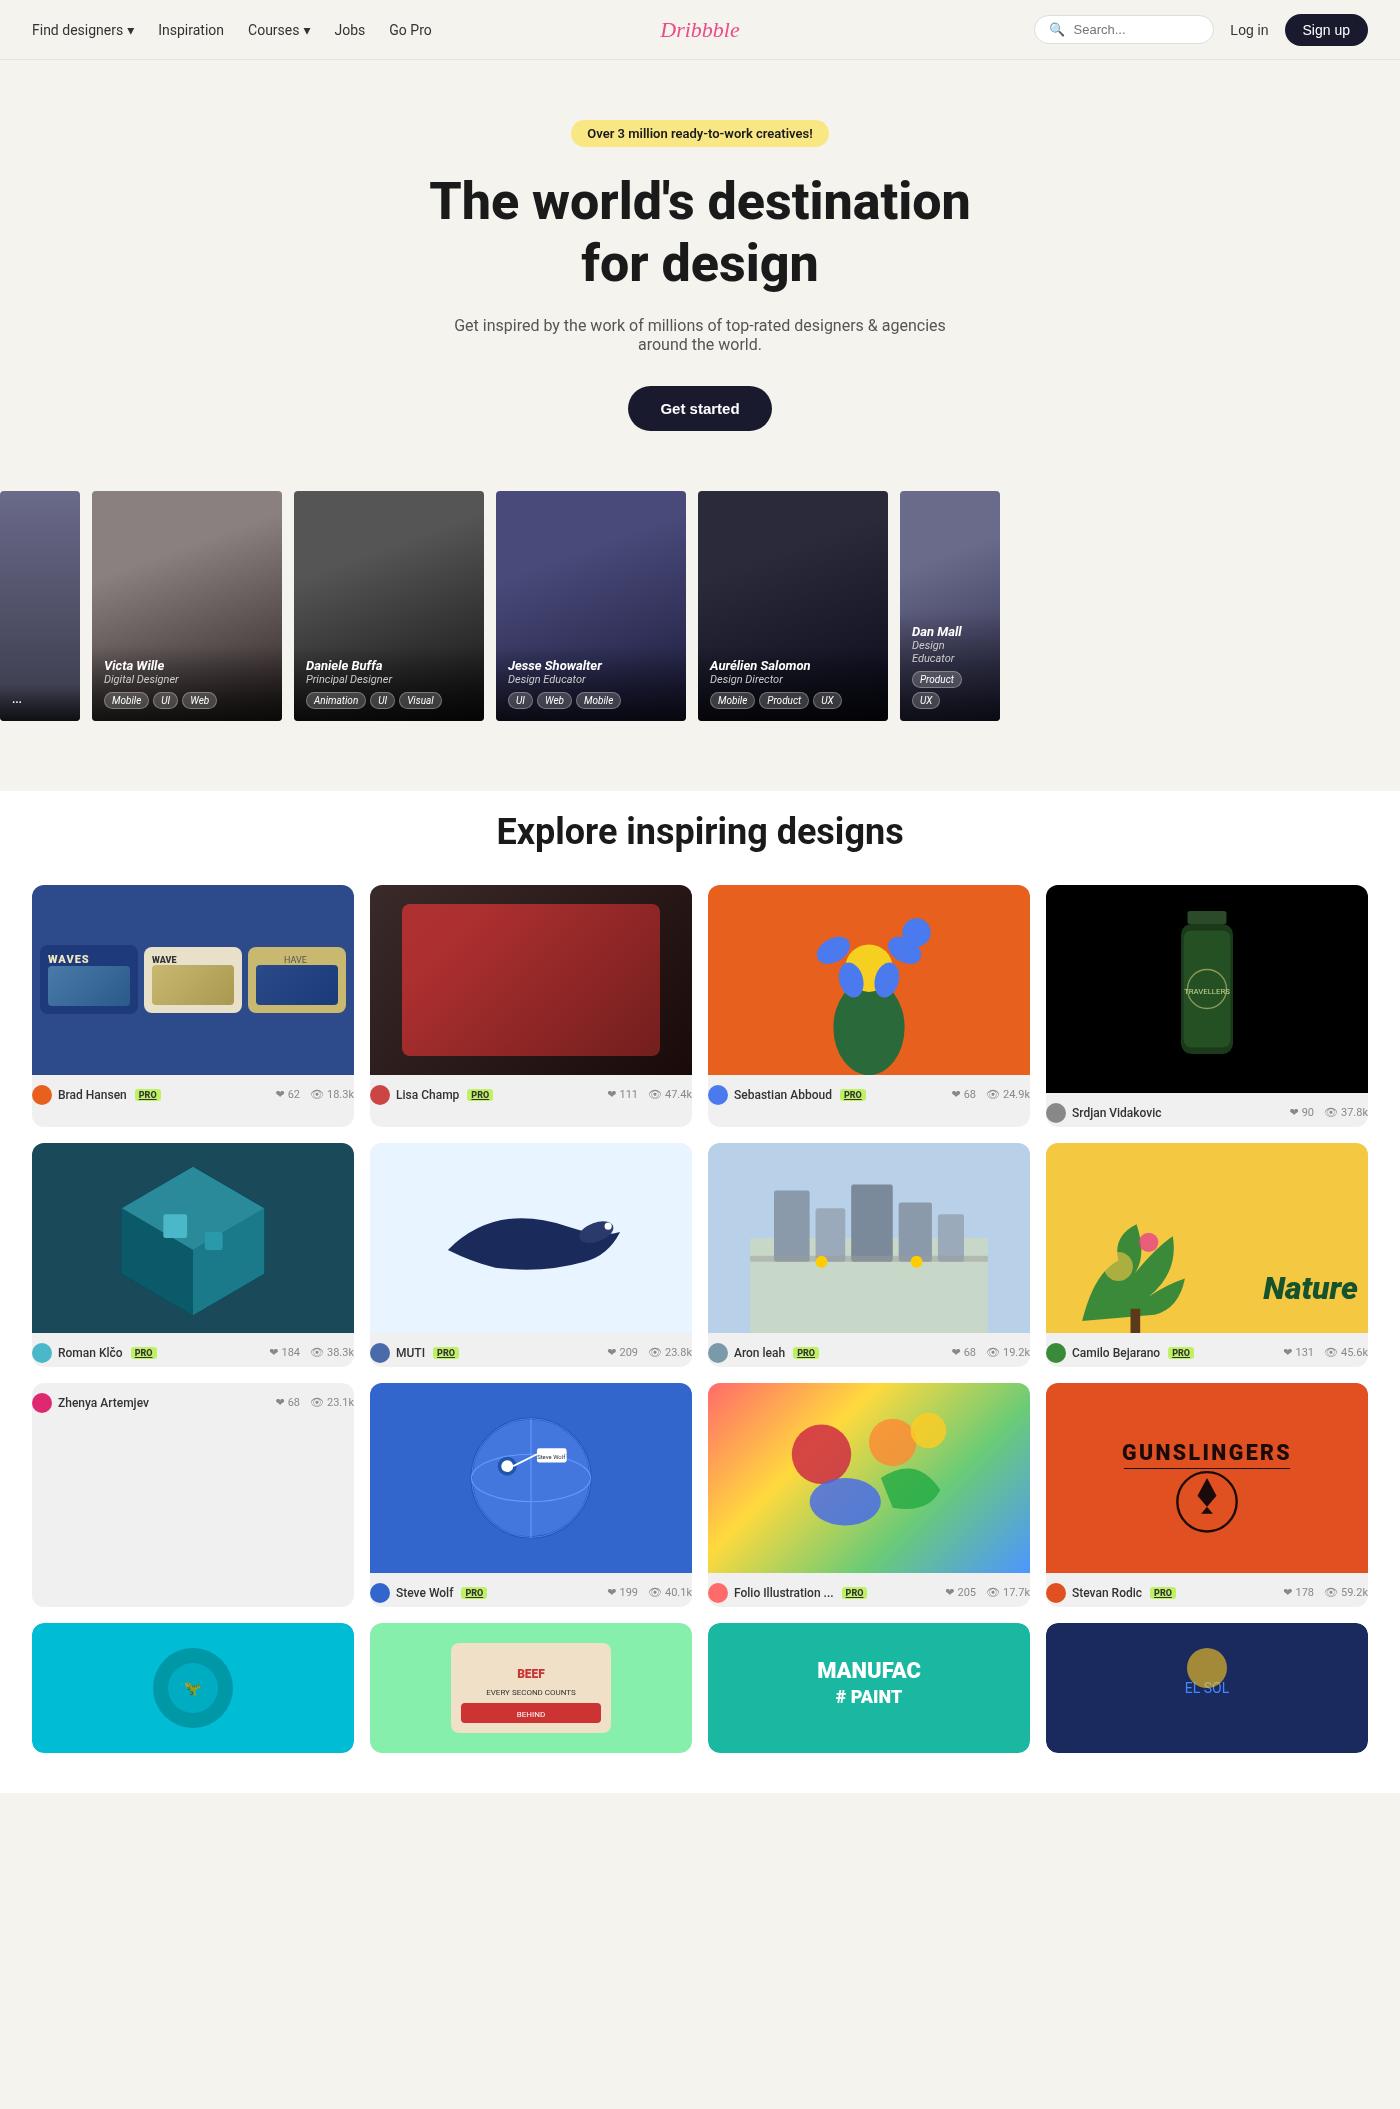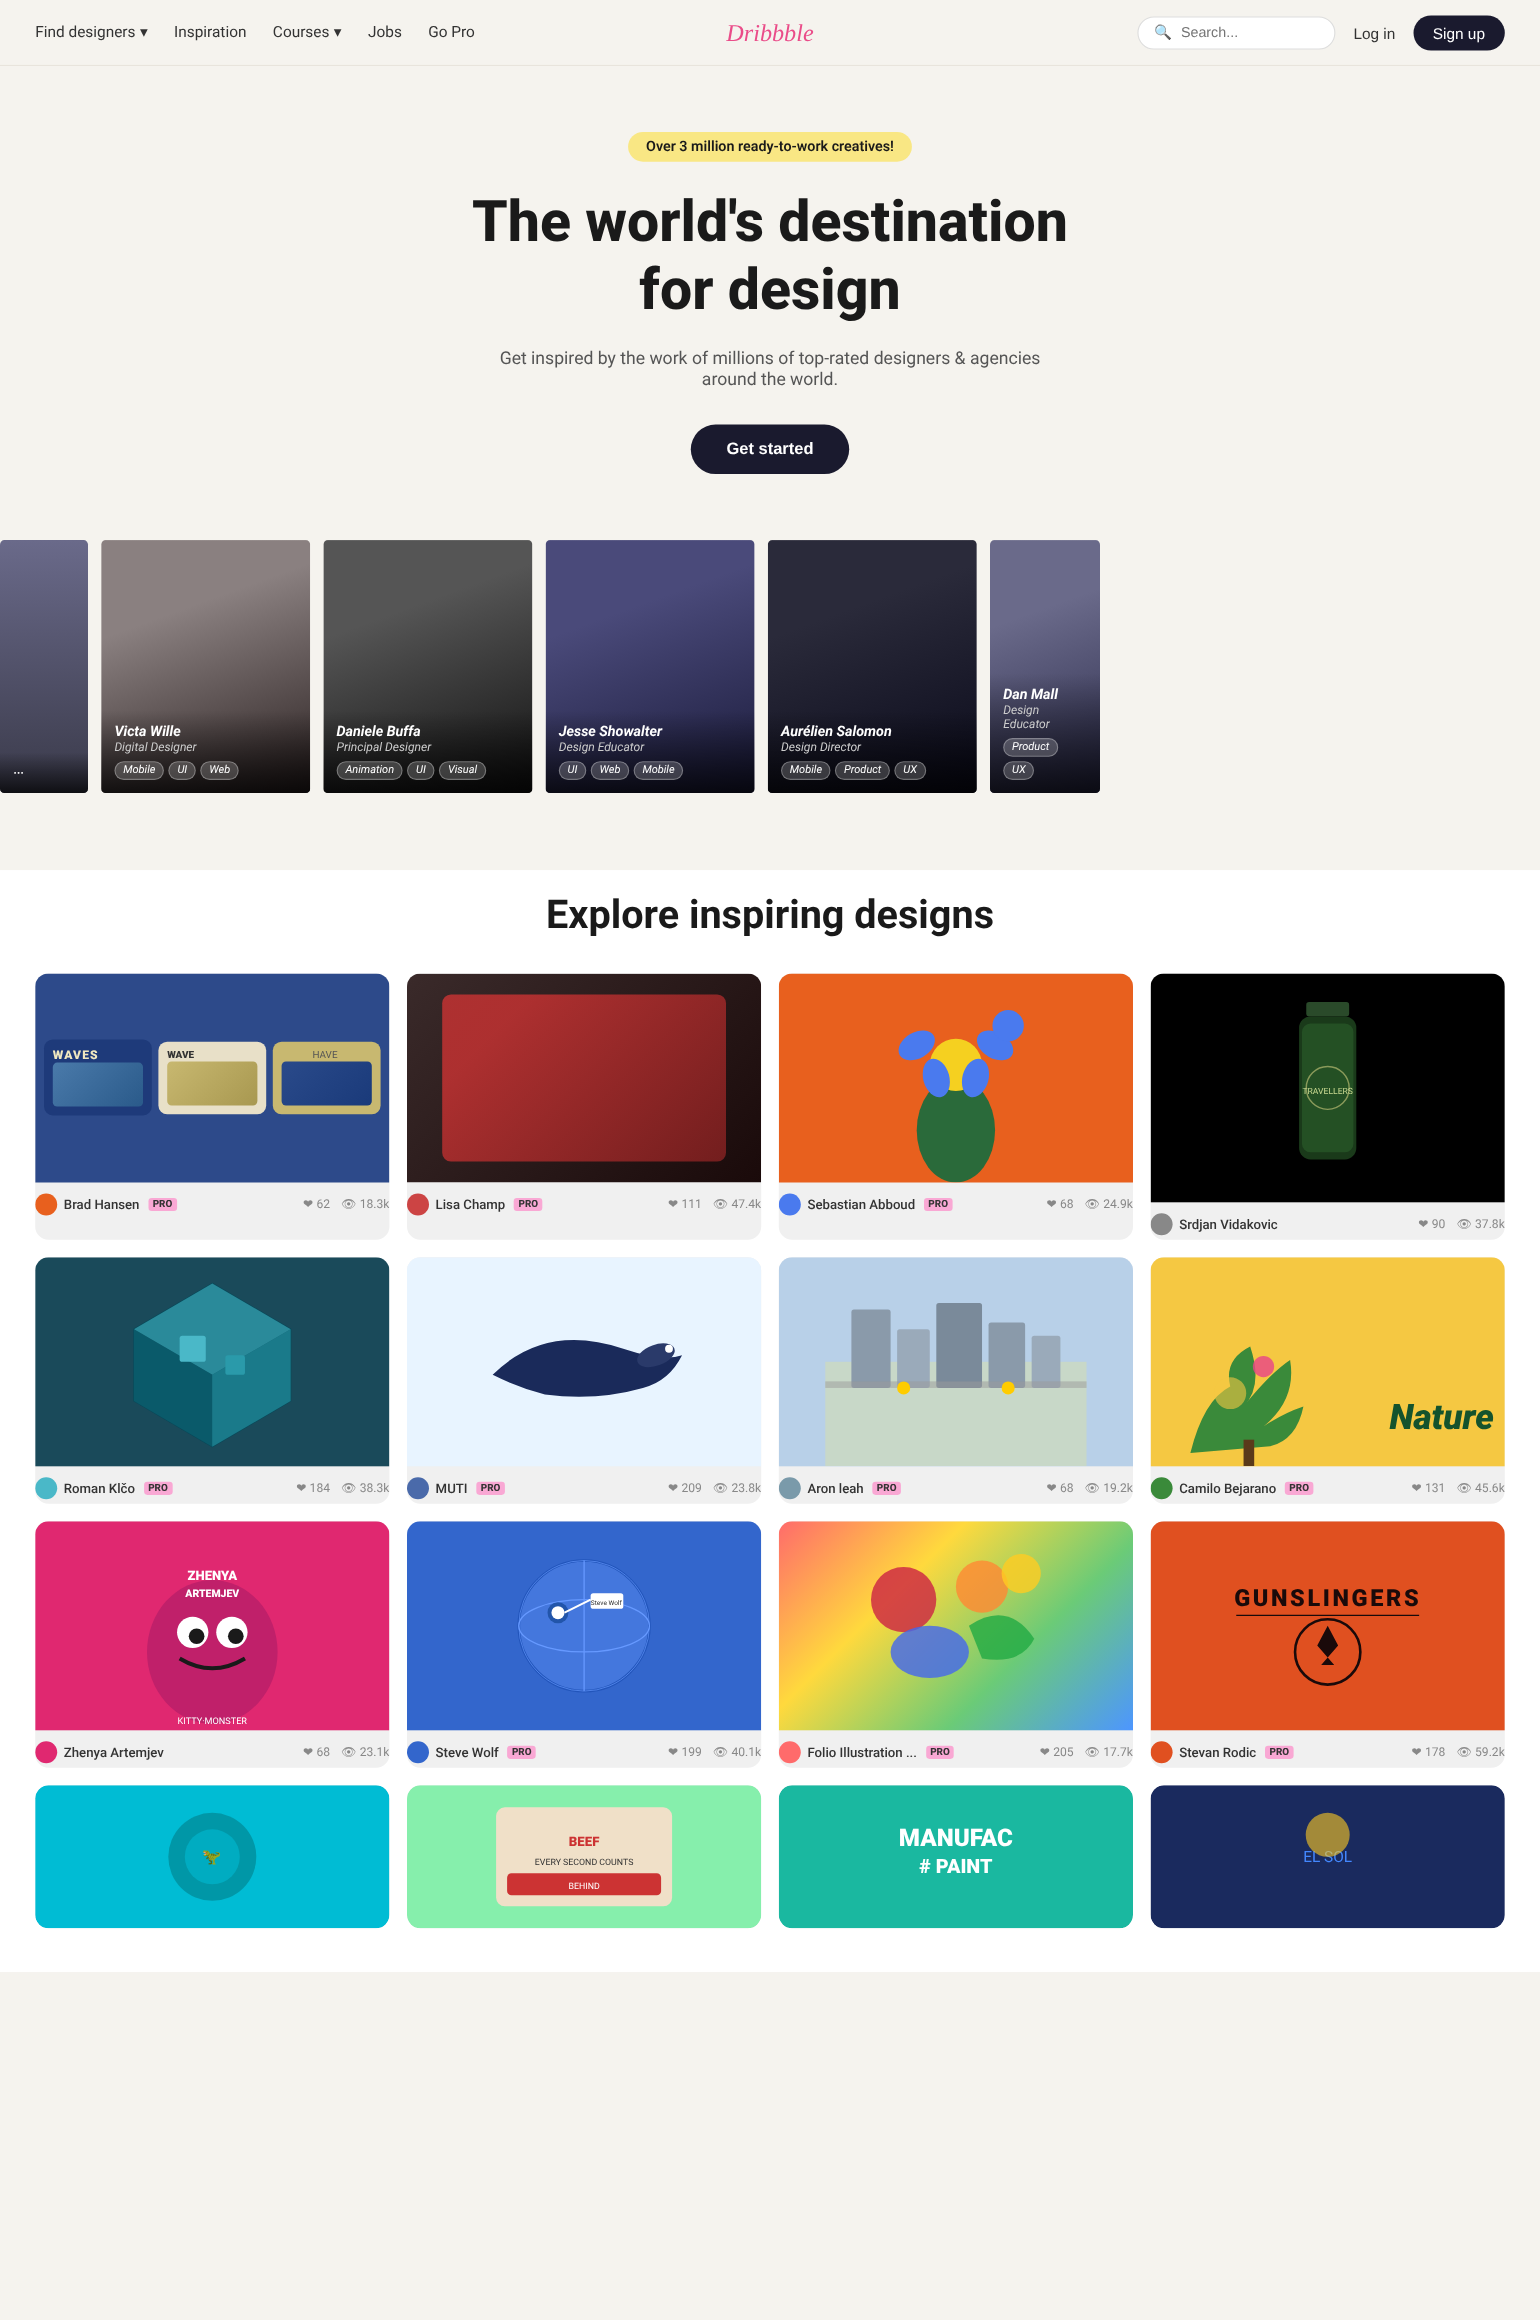--- a/index.html
+++ b/index.html
@@ -33,21 +33,21 @@
     .designer-tag { background: rgba(255,255,255,0.2); color: #fff; font-size: 10px; border-radius: 10px; padding: 2px 7px; border: 1px solid rgba(255,255,255,0.3); }
 
     
     .explore { padding: 20px 32px 40px; background: #fff; }
     .explore h2 { text-align: center; font-size: 36px; font-weight: 700; margin-bottom: 32px; color: #1a1a1a; }
     .grid { display: grid; grid-template-columns: repeat(4, 1fr); gap: 16px; }
     .grid-item { border-radius: 12px; overflow: hidden; cursor: pointer; background: #f0f0f0; }
     .grid-item-info { padding: 10px 0 4px; display: flex; align-items: center; justify-content: space-between; }
     .grid-author { display: flex; align-items: center; gap: 6px; font-size: 12px; color: #333; font-weight: 500; }
     .avatar-sm { width: 20px; height: 20px; border-radius: 50%; background: #ccc; overflow: hidden; flex-shrink: 0; }
-    .pro-badge { background: #f9a8d4; border-radius: 3px; font-size: 9px; font-weight: 800; padding: 1px 4px; color: #333; margin-left: 2px; }
+    .pro-badge { background: #bef264; border-radius: 3px; font-size: 9px; font-weight: 800; padding: 1px 4px; color: #333; margin-left: 2px; text-decoration: underline; }
     .grid-stats { display: flex; align-items: center; gap: 10px; font-size: 11px; color: #888; }
     .stat { display: flex; align-items: center; gap: 3px; }
 
     .grid-image-placeholder { width: 100%; aspect-ratio: 4/3; display: flex; align-items: center; justify-content: center; font-size: 12px; color: rgba(255,255,255,0.6); position: relative; overflow: hidden; }
 
     
     .card-waves { background: #2d4a8a; }
   </style>
 </head>
 <body>
@@ -359,33 +359,20 @@
           <span class="stat">❤ <span>131</span></span>
           <span class="stat">👁 <span>45.6k</span></span>
         </div>
       </div>
     </div>
   </div>
 
   <div class="grid" style="margin-top:16px;">
 
     <div class="grid-item">
-      <div class="grid-image-placeholder" style="height:190px; background:#e02870;">
-        <svg width="100%" height="100%" viewBox="0 0 200 160">
-          <ellipse cx="100" cy="100" rx="50" ry="55" fill="#c0206a"></ellipse>
-          <circle cx="85" cy="85" r="12" fill="#fff"></circle>
-          <circle cx="115" cy="85" r="12" fill="#fff"></circle>
-          <circle cx="88" cy="88" r="6" fill="#1a1a1a"></circle>
-          <circle cx="118" cy="88" r="6" fill="#1a1a1a"></circle>
-          <path d="M75,105 Q100,120 125,105" stroke="#1a1a1a" stroke-width="3" fill="none"></path>
-          <text x="100" y="45" text-anchor="middle" fill="#fff" font-size="10" font-weight="900">ZHENYA</text>
-          <text x="100" y="58" text-anchor="middle" fill="#fff" font-size="8" font-weight="900">ARTEMJEV</text>
-          <text x="100" y="155" text-anchor="middle" fill="#fff" font-size="7">KITTY·MONSTER</text>
-        </svg>
-      </div>
       <div class="grid-item-info">
         <div class="grid-author">
           <div class="avatar-sm" style="background:#e02870;"></div>
           <span>Zhenya Artemjev</span>
         </div>
         <div class="grid-stats">
           <span class="stat">❤ <span>68</span></span>
           <span class="stat">👁 <span>23.1k</span></span>
         </div>
       </div>

